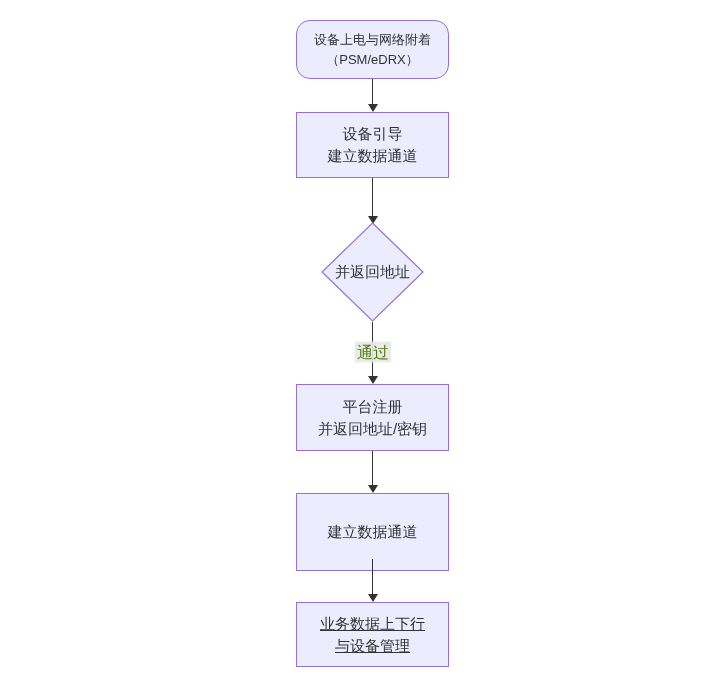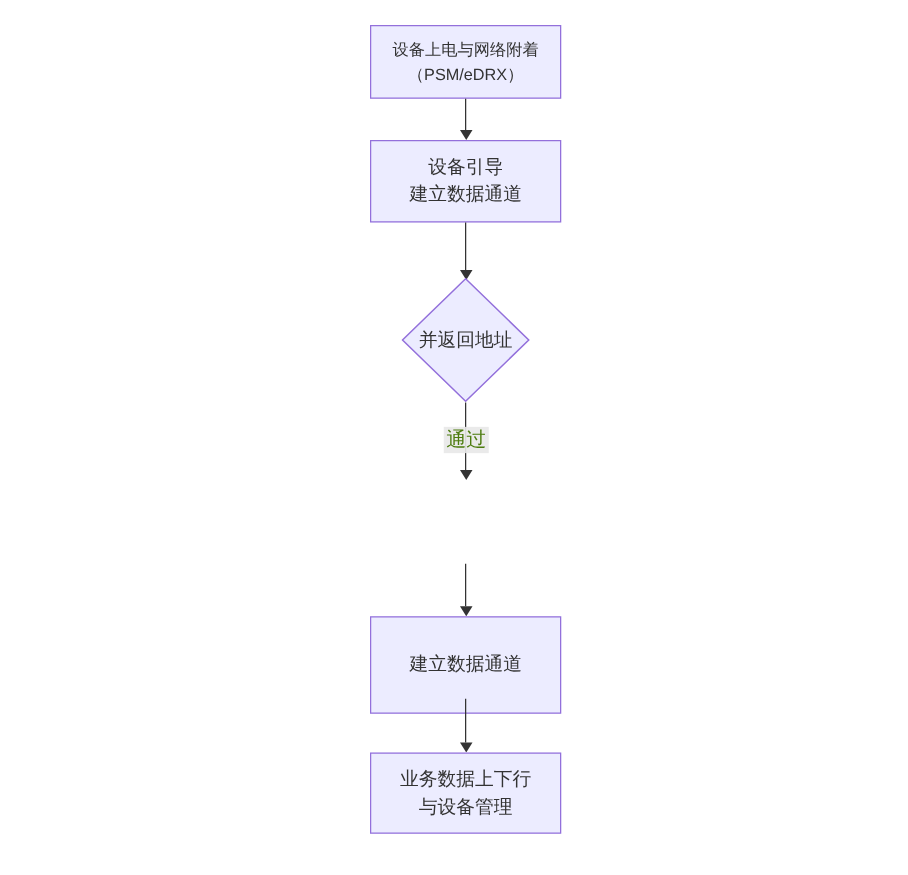--- a/index.html
+++ b/index.html
@@ -24,25 +24,25 @@
     border: 1px solid #9370DB;
     box-sizing: border-box;
     display: flex;
     flex-direction: column;
     align-items: center;
     justify-content: center;
     color: #333333;
     text-align: center;
   }
   .node .line { display: block; }
-  .node-power    { top: 20px;  height: 59px; font-size: 13px; line-height: 20px; }
+  .node-power    { top: 20px;  height: 59px; font-size: 13px; line-height: 20px; border-radius: 14px; }
   .node-boot     { top: 112px; height: 66px; font-size: 15px; line-height: 22px; }
   .node-register { top: 384px; height: 67px; font-size: 15px; line-height: 22px; }
   .node-channel  { top: 493px; height: 78px; font-size: 15px; line-height: 22px; }
-  .node-business { top: 602px; height: 65px; font-size: 15px; line-height: 22px; }
+  .node-business { top: 602px; height: 65px; font-size: 15px; line-height: 22px; text-decoration: underline; }
 
   
   .diamond-svg {
     position: absolute;
     left: 321px;
     top: 222px;
     width: 103px;
     height: 100px;
   }
   .diamond-label {
@@ -119,20 +119,24 @@
     <polygon points="51.5,1 102,50 51.5,99 1,50" fill="#ECECFF" stroke="#9370DB" stroke-width="1.2"></polygon>
   </svg>
   <div class="diamond-label">
     <span>并返回地址</span>
   </div>
 
   <div class="arrow-line line-3"></div>
   <div class="arrow-head head-3"></div>
   <div class="edge-label">通过</div>
 
+  <div class="node node-register">
+    <span class="line">平台注册</span>
+    <span class="line">并返回地址/密钥</span>
+  </div>
 
   <div class="arrow-line line-4"></div>
   <div class="arrow-head head-4"></div>
 
   <div class="node node-channel">
     <span class="line">建立数据通道</span>
   </div>
 
   <div class="arrow-line line-5"></div>
   <div class="arrow-head head-5"></div>

